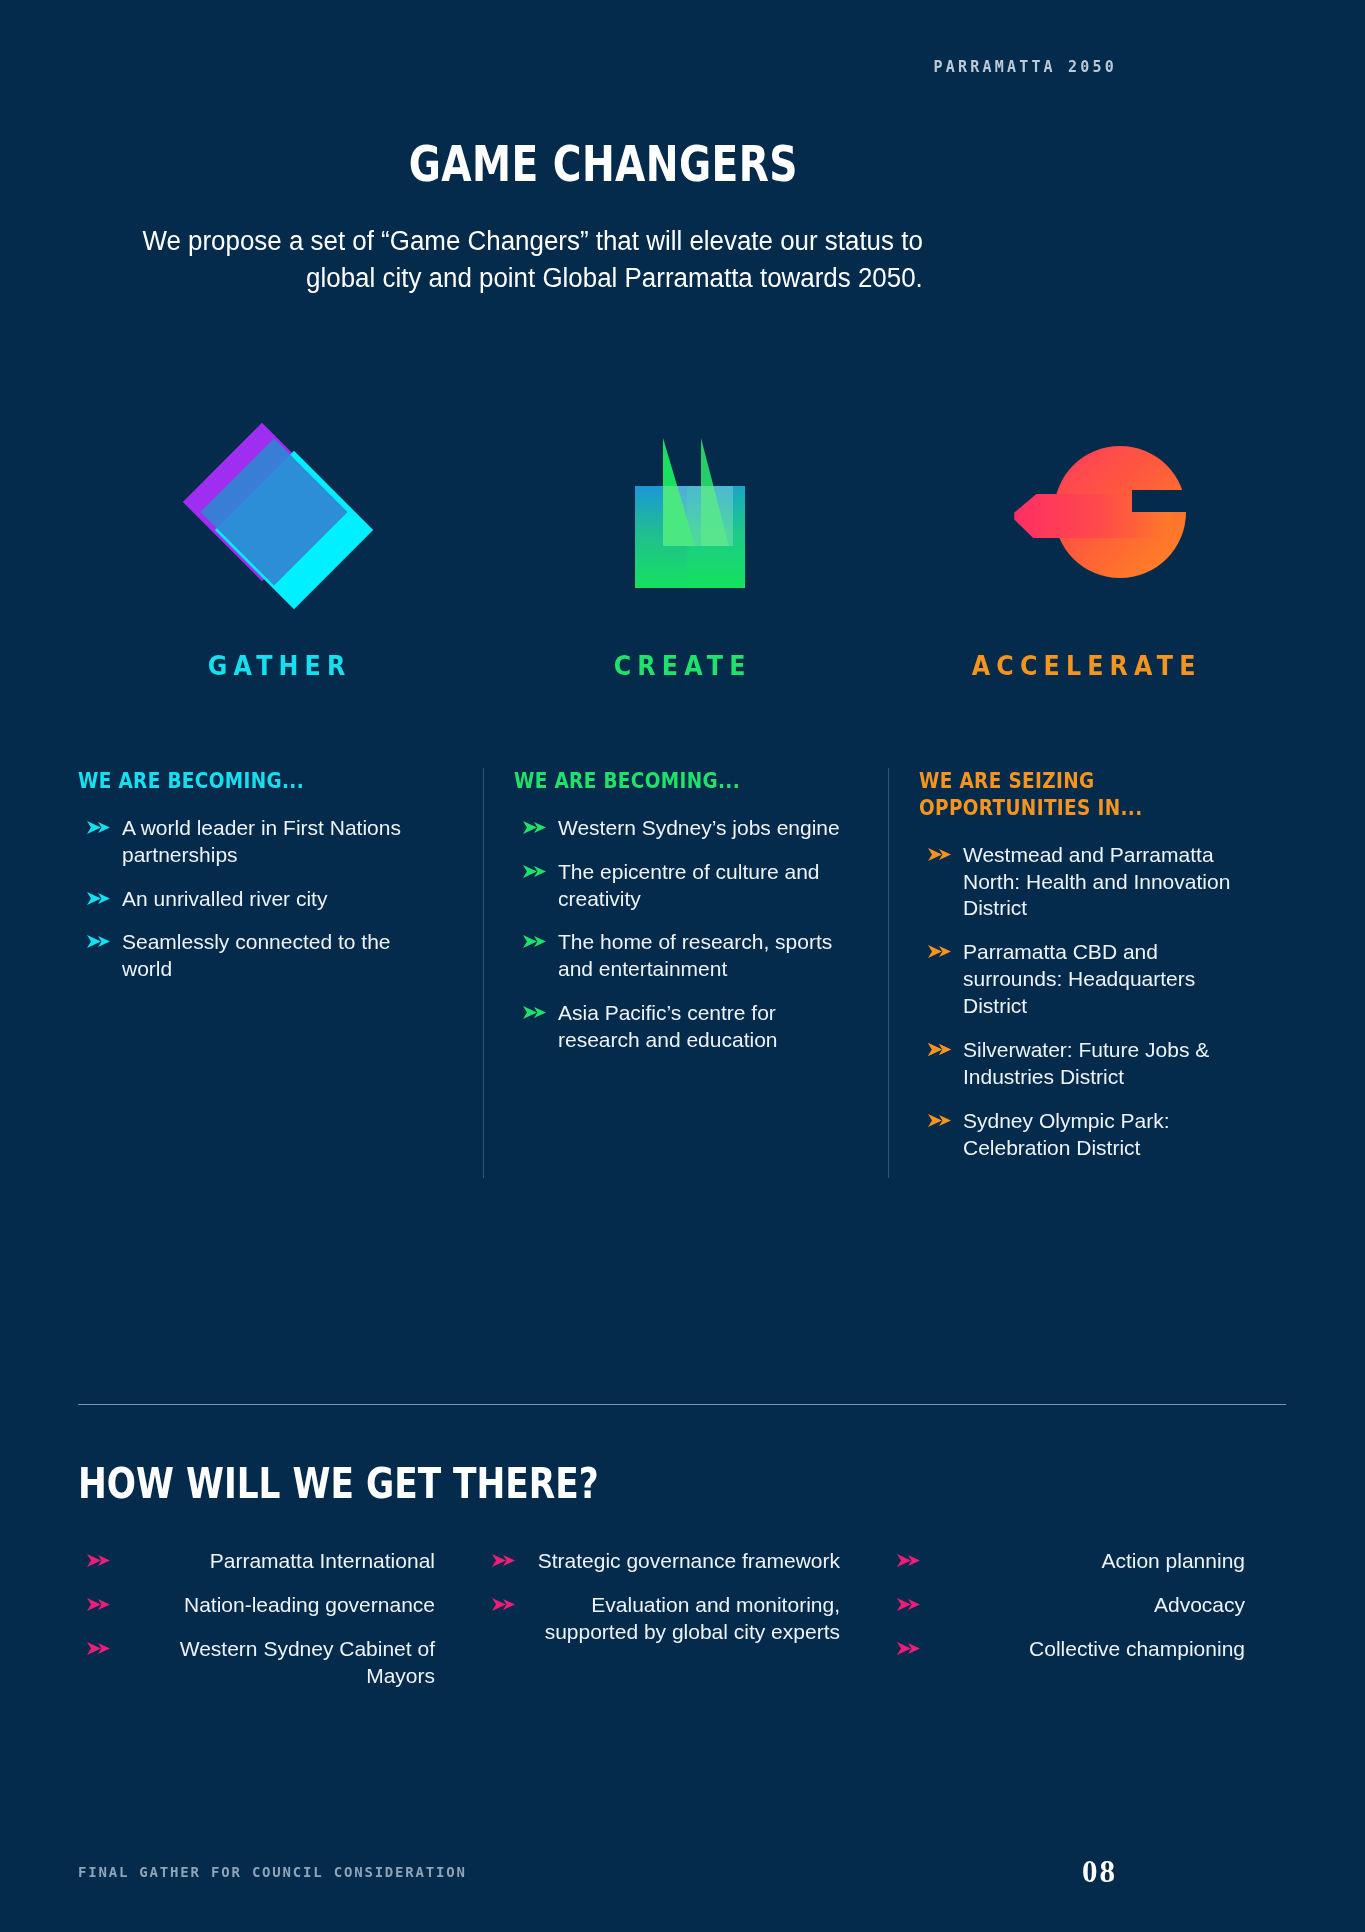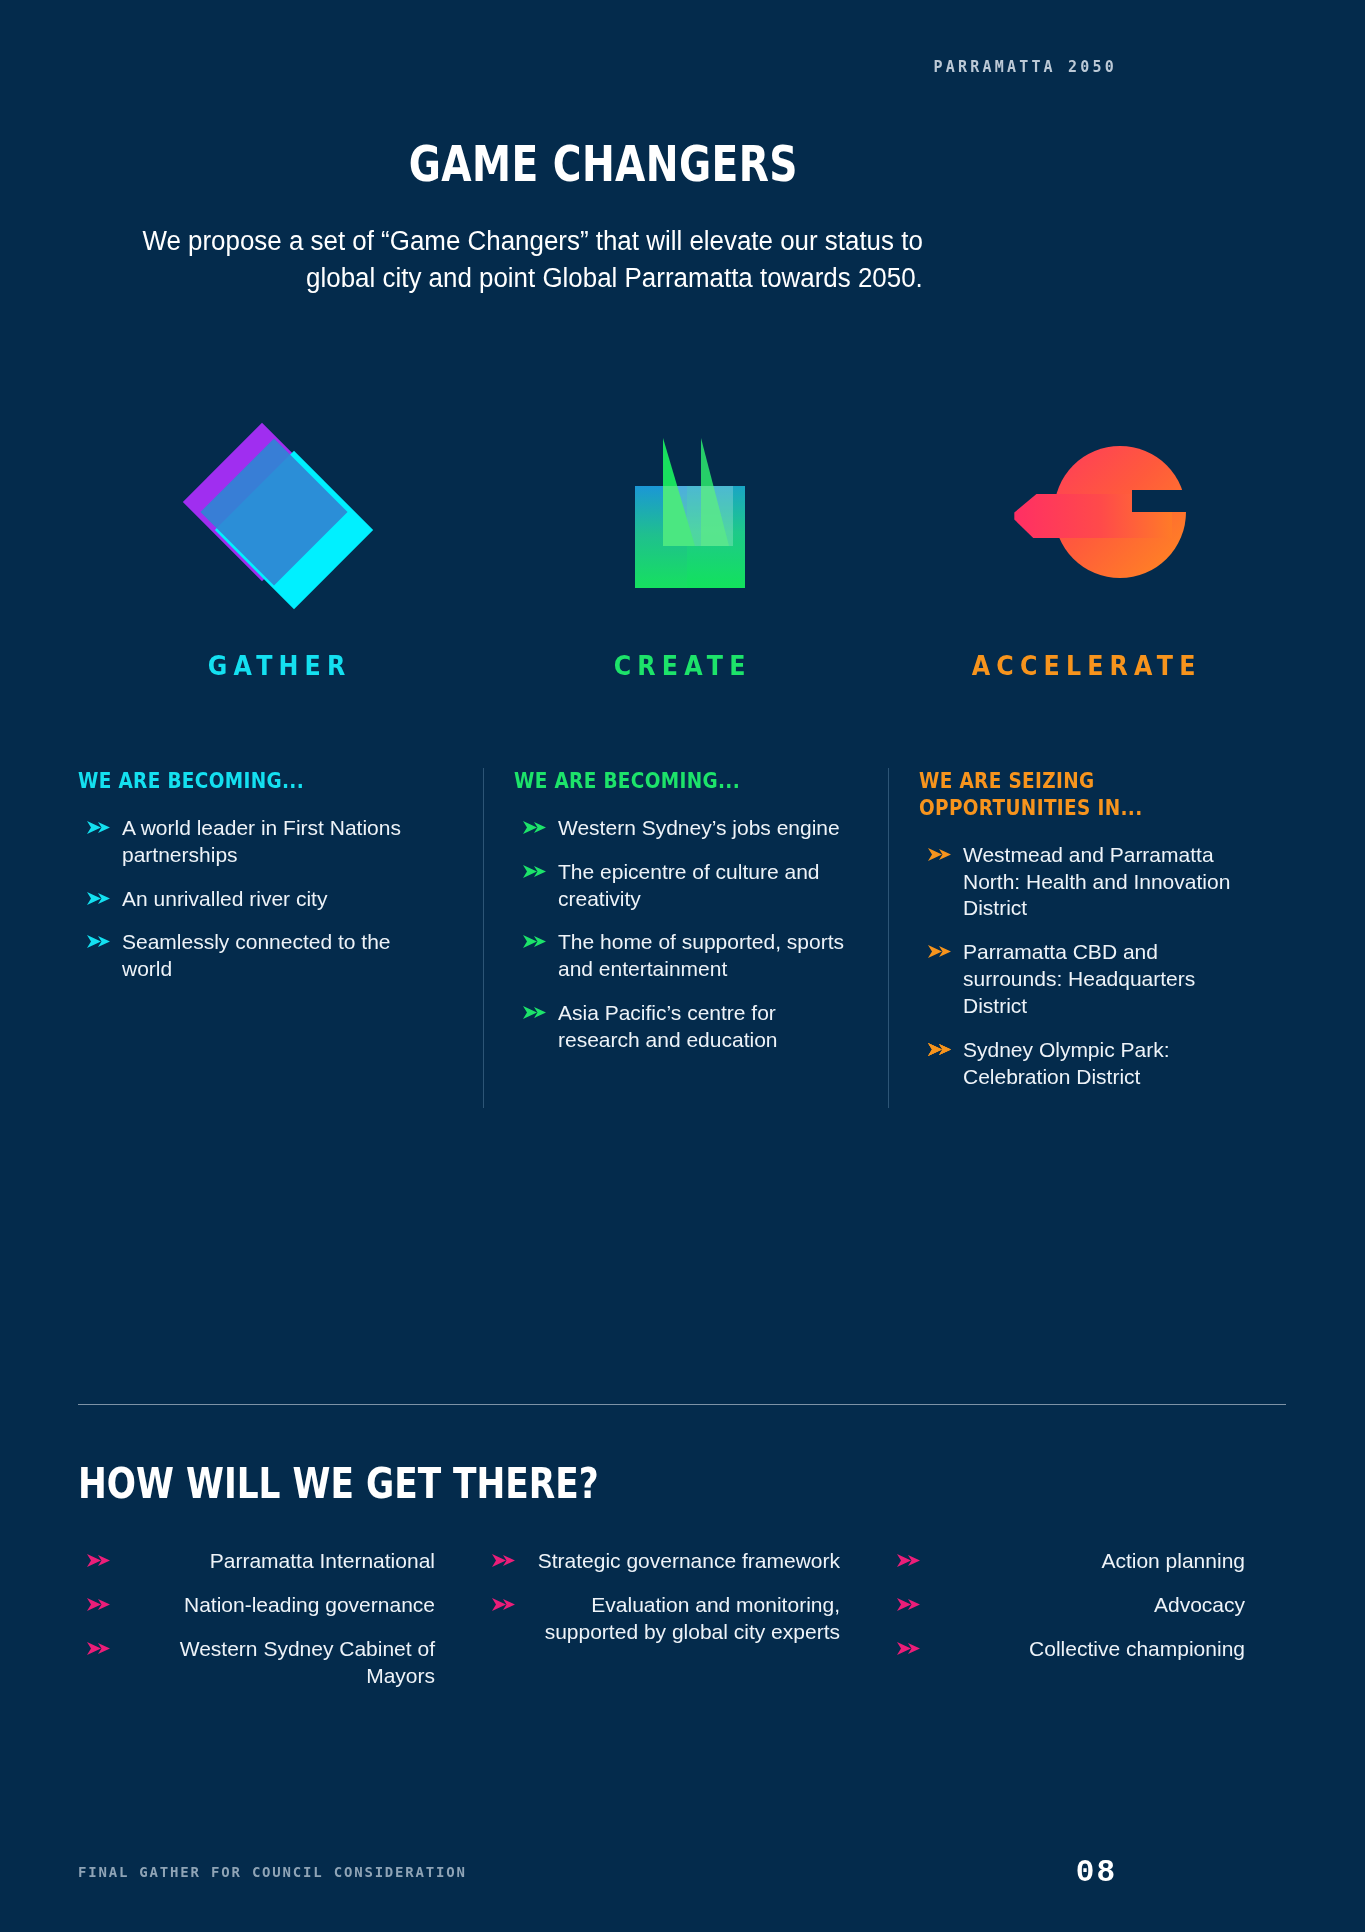--- a/index.html
+++ b/index.html
@@ -240,21 +240,21 @@
     font-family: "DejaVu Sans Mono", monospace;
     font-size: 14px;
     letter-spacing: 1.8px;
     color: #8fa4b6;
     font-weight: 700;
   }
   .footer-page {
     position: absolute;
     right: 78px;
     bottom: 42px;
-    font-family: Liberation Mono, monospace;
+    font-family: Liberation Serif, serif;
     font-size: 31px;
     font-weight: 700;
     letter-spacing: 2px;
     color: #ffffff;
   }
 </style>
 </head>
 <body>
 
 <div class="page">
@@ -365,21 +365,21 @@
           </span>
           <span>The epicentre of culture and creativity</span>
         </li>
         <li>
           <span class="bl-arrow">
             <svg width="26" height="18" viewBox="0 0 26 18">
                 <path d="M1 2 L15 8.5 L1 15 L5 8.5 Z" fill="#1de36a"></path>
                 <path d="M12 3 L24 8.5 L12 14 L15.5 8.5 Z" fill="#1de36a"></path>
               </svg>
           </span>
-          <span>The home of supported, sports and entertainment</span>
+          <span>The home of research, sports and entertainment</span>
         </li>
         <li>
           <span class="bl-arrow">
             <svg width="26" height="18" viewBox="0 0 26 18">
                 <path d="M1 2 L15 8.5 L1 15 L5 8.5 Z" fill="#1de36a"></path>
                 <path d="M12 3 L24 8.5 L12 14 L15.5 8.5 Z" fill="#1de36a"></path>
               </svg>
           </span>
           <span>Asia Pacific’s centre for research and education</span>
         </li>
@@ -415,20 +415,21 @@
               </svg>
           </span>
         </li>
         <li>
           <span class="bl-arrow">
             <svg width="26" height="18" viewBox="0 0 26 18">
                 <path d="M1 2 L15 8.5 L1 15 L5 8.5 Z" fill="#f7941d"></path>
                 <path d="M12 3 L24 8.5 L12 14 L15.5 8.5 Z" fill="#f7941d"></path>
               </svg>
           </span>
+          <span>Silverwater: Future Jobs  &amp; Industries District</span>
         </li>
         <li>
           <span class="bl-arrow">
             <svg width="26" height="18" viewBox="0 0 26 18">
                 <path d="M1 2 L15 8.5 L1 15 L5 8.5 Z" fill="#f7941d"></path>
                 <path d="M12 3 L24 8.5 L12 14 L15.5 8.5 Z" fill="#f7941d"></path>
               </svg>
           </span>
           <span>Sydney Olympic Park: Celebration District</span>
         </li>

